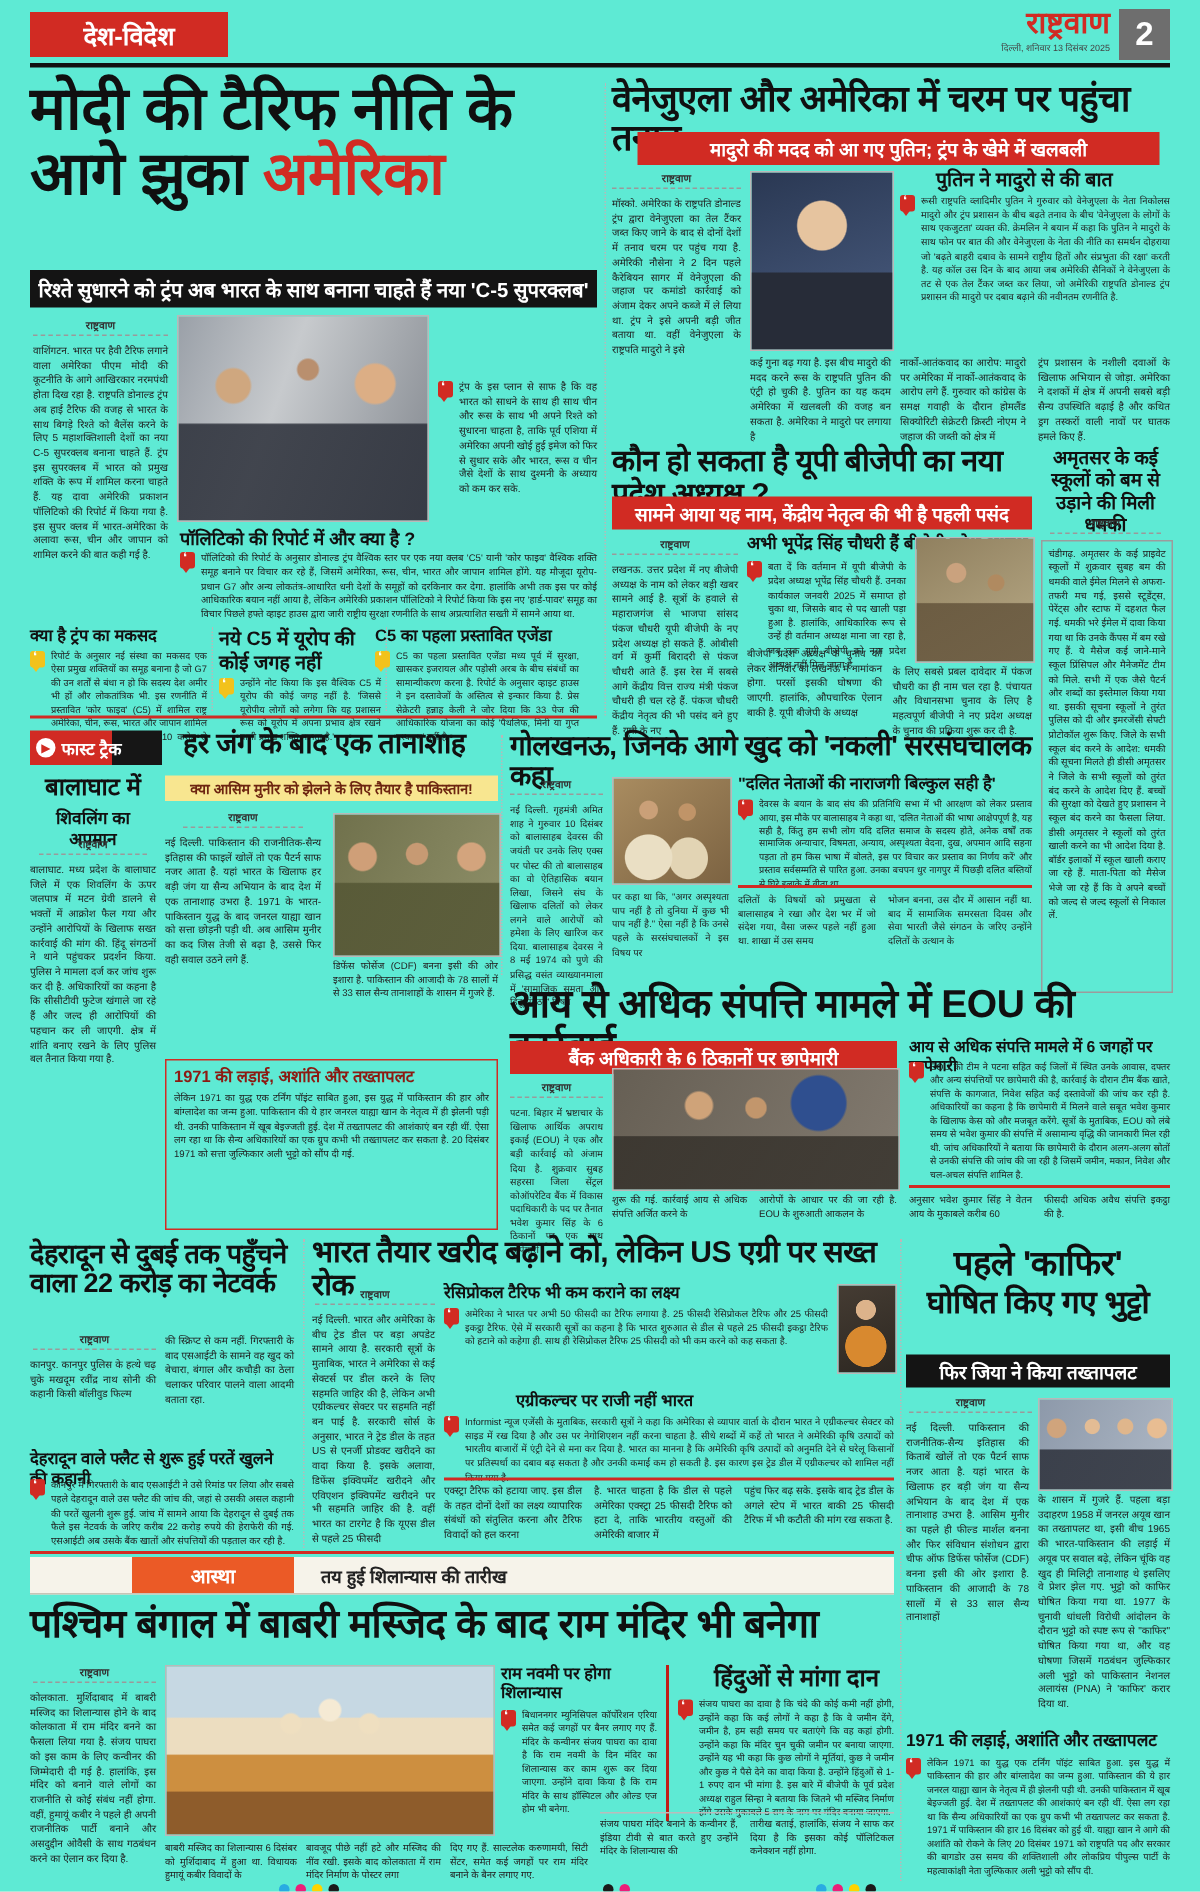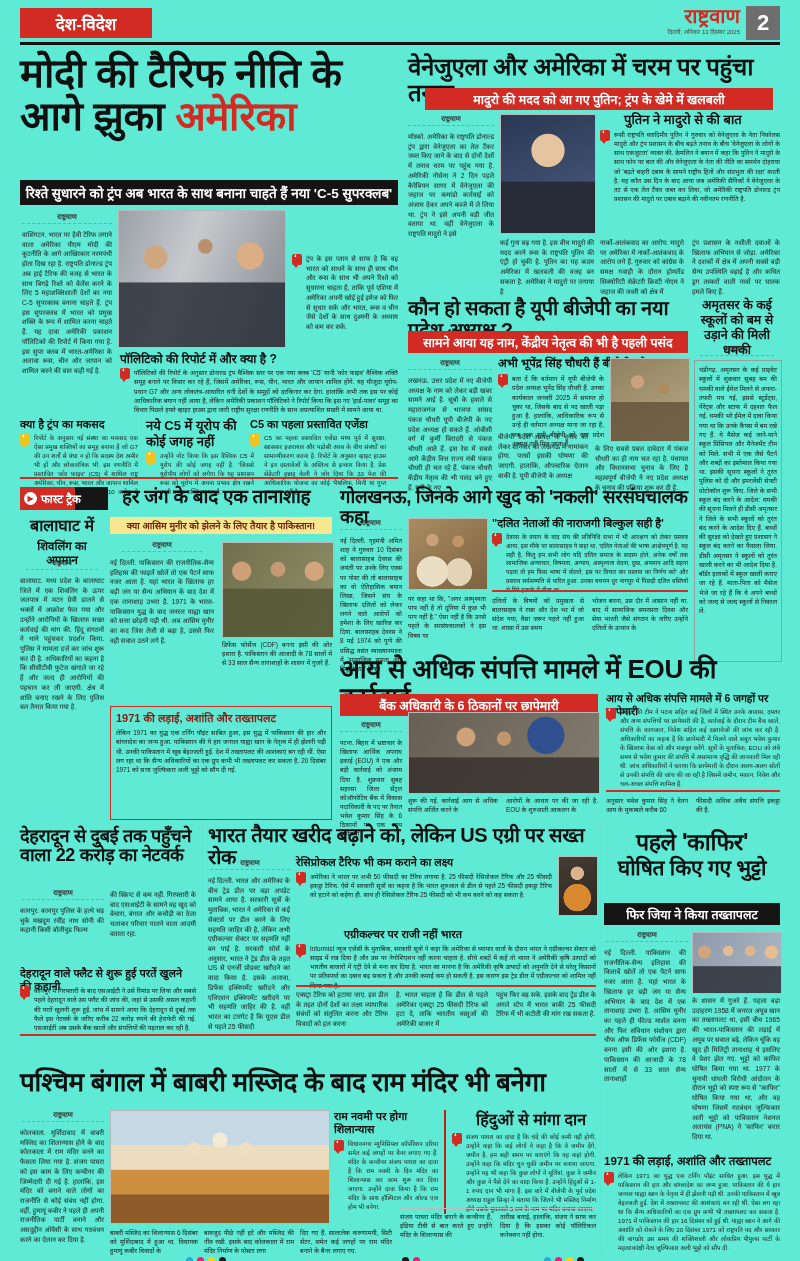--- a/index.html
+++ b/index.html
@@ -261,20 +261,24 @@
   <div class="abs col" style="left:604px;top:948px;width:82px;height:204px;">नई दिल्ली. पाकिस्तान की राजनीतिक-सैन्य इतिहास की किताबें खोलें तो एक पैटर्न साफ नजर आता है. यहां भारत के खिलाफ हर बड़ी जंग या सैन्य अभियान के बाद देश में एक तानाशाह उभरा है. आसिम मुनीर का पहले ही फील्ड मार्शल बनना और फिर संविधान संशोधन द्वारा चीफ ऑफ डिफेंस फोर्सेज (CDF) बनना इसी की ओर इशारा है. पाकिस्तान की आजादी के 78 सालों में से 33 साल सैन्य तानाशाहों</div>
   <div class="abs photo ph-leaders" style="left:692px;top:932px;width:88px;height:60px;"></div>
   <div class="abs col" style="left:692px;top:996px;width:88px;height:156px;">के शासन में गुजरे हैं. पहला बड़ा उदाहरण 1958 में जनरल अयूब खान का तख्तापलट था, इसी बीच 1965 की भारत-पाकिस्तान की लड़ाई में अयूब पर सवाल बढ़े, लेकिन चूंकि वह खुद ही मिलिट्री तानाशाह थे इसलिए वे प्रेशर झेल गए. भुट्टो को काफिर घोषित किया गया था. 1977 के चुनावी धांधली विरोधी आंदोलन के दौरान भुट्टो को स्पष्ट रूप से "काफिर" घोषित किया गया था, और वह घोषणा जिसमें गठबंधन जुल्फिकार अली भुट्टो को पाकिस्तान नेशनल अलायंस (PNA) ने 'काफिर' करार दिया था.</div>
   <div class="abs subhead" style="left:604px;top:1155px;width:176px;font-size:11.5px;">1971 की लड़ाई, अशांति और तख्तापलट</div>
   <div class="abs qrow" style="left:604px;top:1172px;width:176px;">
     <span class="qicon"></span>
     <span class="col" style="width:162px;font-size:6.2px;">लेकिन 1971 का युद्ध एक टर्निंग पॉइंट साबित हुआ. इस युद्ध में पाकिस्तान की हार और बांग्लादेश का जन्म हुआ. पाकिस्तान की ये हार जनरल याह्या खान के नेतृत्व में ही झेलनी पड़ी थी. उनकी पाकिस्तान में खूब बेइज्जती हुई. देश में तख्तापलट की आशंकाएं बन रही थीं. ऐसा लग रहा था कि सैन्य अधिकारियों का एक ग्रुप कभी भी तख्तापलट कर सकता है. 1971 में पाकिस्तान की हार 16 दिसंबर को हुई थी. याह्या खान ने आगे की अशांति को रोकने के लिए 20 दिसंबर 1971 को राष्ट्रपति पद और सरकार की बागडोर उस समय की शक्तिशाली और लोकप्रिय पीपुल्स पार्टी के महत्वाकांक्षी नेता जुल्फिकार अली भुट्टो को सौंप दी.</span>
   </div>
 
   <div class="abs redline" style="left:20px;top:1034px;width:576px;height:2px;"></div>
+  <div class="abs strip" style="left:20px;top:1038px;width:576px;height:24px;">
+    <div class="tag-orange" style="width:108px;margin-left:68px;font-size:13px;">आस्था</div>
+    <div style="margin-left:18px;font-weight:bold;font-size:12px;color:#222;">तय हुई शिलान्यास की तारीख</div>
+  </div>
   <div class="abs headline" style="left:20px;top:1068px;width:576px;font-size:26px;">पश्चिम बंगाल में बाबरी मस्जिद के बाद राम मंदिर भी बनेगा</div>
   <div class="abs byline" style="left:22px;top:1110px;width:82px;">राष्ट्रवाण</div>
   <div class="abs col" style="left:20px;top:1128px;width:84px;height:122px;">कोलकाता. मुर्शिदाबाद में बाबरी मस्जिद का शिलान्यास होने के बाद कोलकाता में राम मंदिर बनने का फैसला लिया गया है. संजय पाघरा को इस काम के लिए कन्वीनर की जिम्मेदारी दी गई है. हालांकि, इस मंदिर को बनाने वाले लोगों का राजनीति से कोई संबंध नहीं होगा. वहीं, हुमायूं कबीर ने पहले ही अपनी राजनीतिक पार्टी बनाने और असदुद्दीन ओवैसी के साथ गठबंधन करने का ऐलान कर दिया है.</div>
   <div class="abs photo ph-temple" style="left:110px;top:1110px;width:218px;height:112px;"></div>
   <div class="abs subhead" style="left:334px;top:1110px;width:104px;font-size:11px;">राम नवमी पर होगा शिलान्यास</div>
   <div class="abs qrow" style="left:334px;top:1140px;width:104px;">
     <span class="qicon"></span>
     <span class="col" style="width:90px;font-size:6.2px;">बिधाननगर म्युनिसिपल कॉर्पोरेशन एरिया समेत कई जगहों पर बैनर लगाए गए हैं. मंदिर के कन्वीनर संजय पाघरा का दावा है कि राम नवमी के दिन मंदिर का शिलान्यास कर काम शुरू कर दिया जाएगा. उन्होंने दावा किया है कि राम मंदिर के साथ हॉस्पिटल और ओल्ड एज होम भी बनेगा.</span>
   </div>
   <div class="abs" style="left:444px;top:1110px;width:152px;border-left:2px solid #c01d15;padding-left:6px;">

